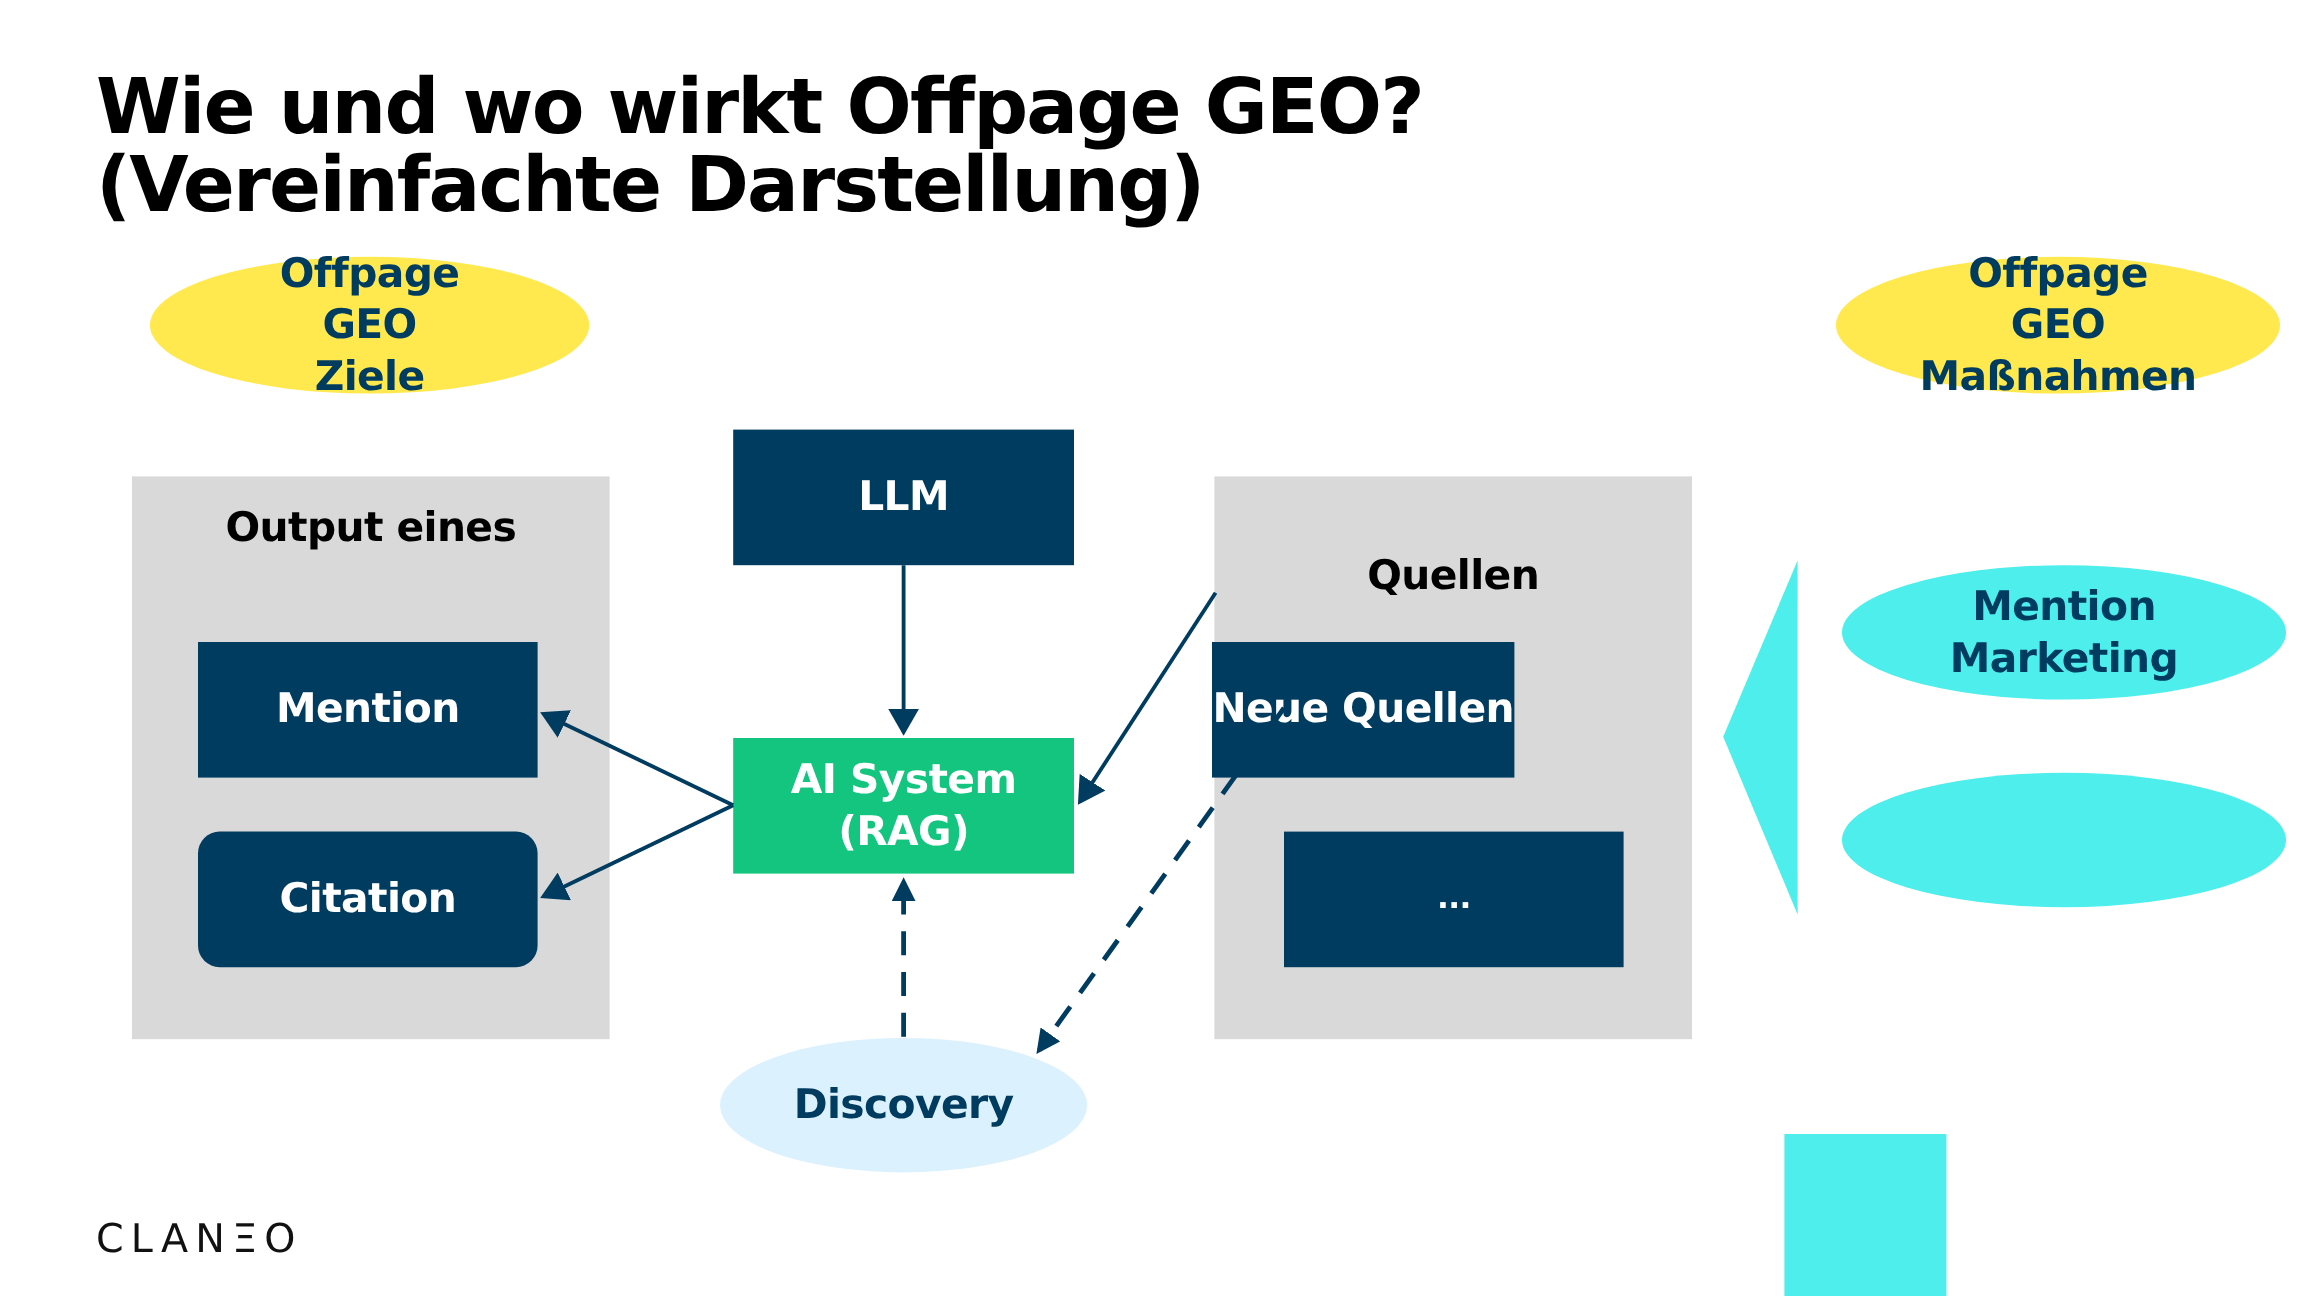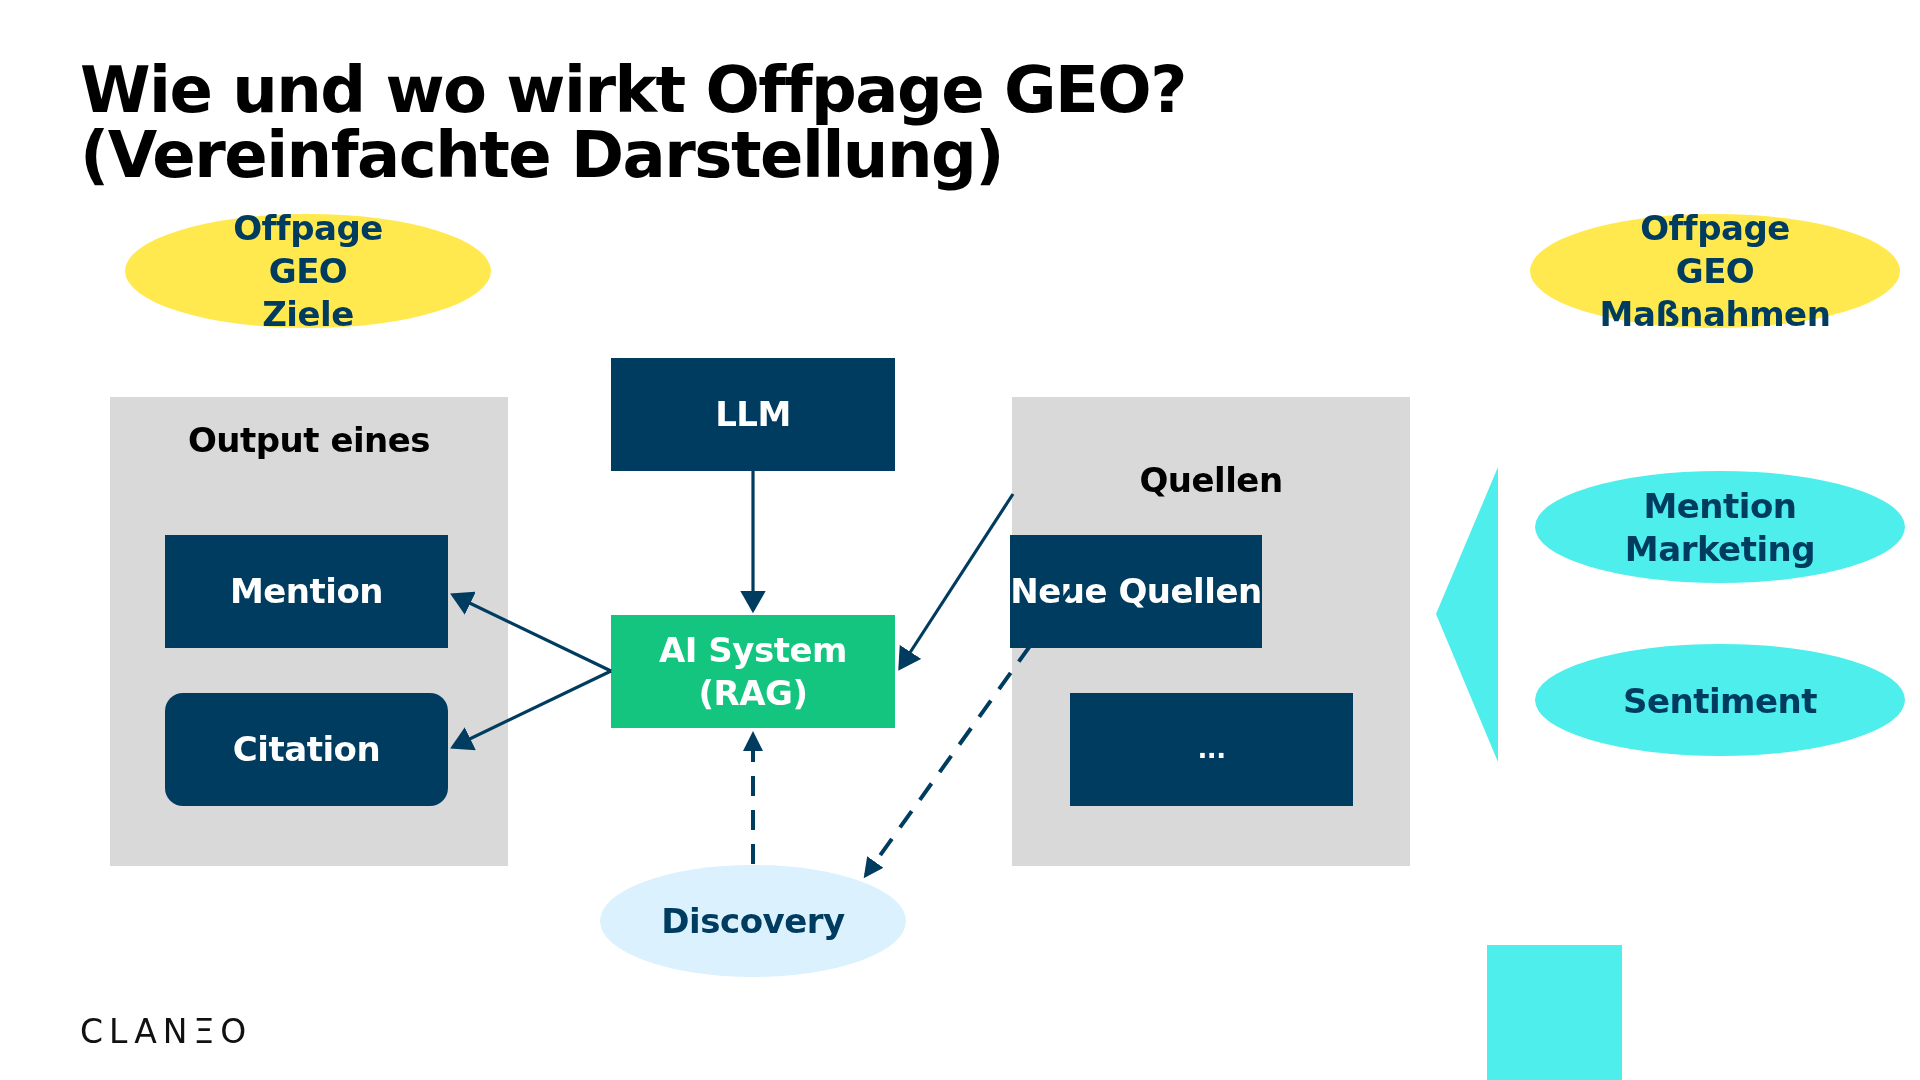--- a/index.html
+++ b/index.html
@@ -87,21 +87,20 @@
 <div class="ell-label" style="left:1565px; top:207px; width:300px; height:128px;">
   <span>Offpage</span>
   <span>GEO</span>
   <span>Maßnahmen</span>
 </div>
 <div class="ell-label" style="left:1570px; top:485px; width:300px; height:86px;">
   <span>Mention</span>
   <span>Marketing</span>
 </div>
 <div class="ell-label" style="left:1570px; top:658px; width:300px; height:86px;">
-  <span>Sentiment</span>
 </div>
 <div class="ell-label" style="left:603px; top:900px; width:300px; height:43px;">
   <span>Discovery</span>
 </div>
 
 <div class="sq"></div>
 
 <div class="logo">CLANΞO</div>
 
 </body></html>

